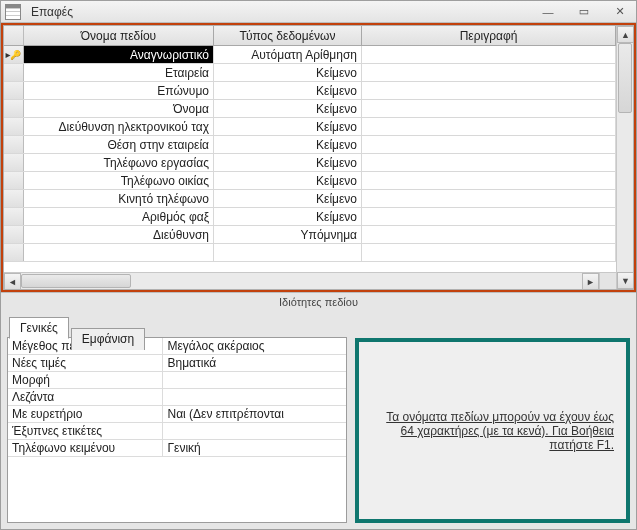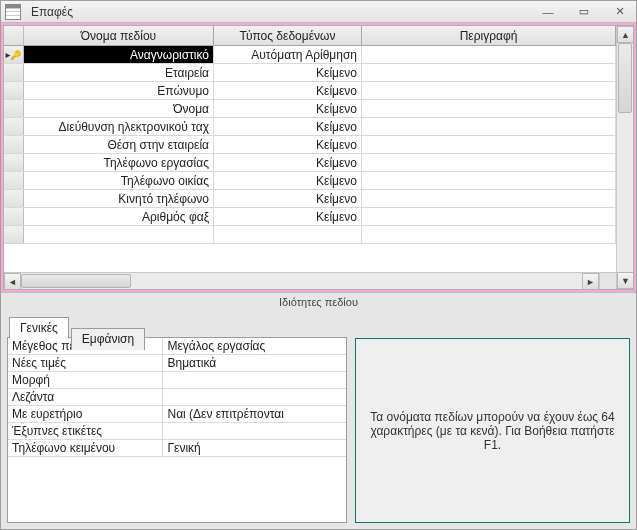--- a/index.html
+++ b/index.html
@@ -42,21 +42,21 @@
     color:#555; font-size:11px; font-family:Arial,sans-serif;
     margin-left:2px;
     cursor:default;
   }
 
   
   .upper {
     flex: 0 0 270px;
     display:flex;
     border-bottom:1px solid #bdbdbd;
-    background:#f9a8d4;
+    background:#c2410c;
     padding:2px;
   }
   .grid-wrap {
     flex:1;
     display:flex;
     border:1px solid #b0b0b0;
     background:#fff;
     overflow:hidden;
   }
   .grid {
@@ -211,30 +211,31 @@
     overflow:hidden; white-space:nowrap;
   }
   .prop-row .pvalue {
     flex:1;
     padding:0 4px;
     overflow:hidden; white-space:nowrap;
   }
 
   .hint-panel {
     flex:1;
-    border:1px solid #0f766e;
+    border:4px solid #0f766e;
     background:#efefef;
     display:flex;
     align-items:center;
     justify-content:center;
     padding:12px;
-    text-align:center;
+    text-align:right;
     color:#333;
     font-size:12px;
     margin-top:22px;
+    text-decoration:underline;
   }
 </style>
 </head>
 <body>
 
 <div class="window">
 
   <div class="titlebar">
     <div class="app-icon">
       <div class="hdr"></div>
@@ -316,20 +317,26 @@
               <div class="cell col-desc"></div>
             </div>
             <div class="grid-row">
               <div class="rowsel"></div>
               <div class="cell col-name">Αριθμός φαξ</div>
               <div class="cell col-type">Κείμενο</div>
               <div class="cell col-desc"></div>
             </div>
             <div class="grid-row">
               <div class="rowsel"></div>
+              <div class="cell col-name">Διεύθυνση</div>
+              <div class="cell col-type">Υπόμνημα</div>
+              <div class="cell col-desc"></div>
+            </div>
+            <div class="grid-row">
+              <div class="rowsel"></div>
               <div class="cell col-name"></div>
               <div class="cell col-type"></div>
               <div class="cell col-desc"></div>
             </div>
           </div>
         <div class="hscroll" style="margin-top:auto">
           <div class="btn">◄</div>
           <div class="track">
               <div class="thumb"></div>
             </div>
@@ -351,21 +358,21 @@
 
   <div class="lower">
     <div class="prop-panel">
       <div class="tabs">
         <div class="tab active">Γενικές</div>
         <div class="tab">Εμφάνιση</div>
       </div>
       <div class="prop-body" id="prop-body">
           <div class="prop-row">
             <div class="plabel">Μέγεθος πεδίου</div>
-            <div class="pvalue">Μεγάλος εργασίας</div>
+            <div class="pvalue">Μεγάλος ακέραιος</div>
           </div>
           <div class="prop-row">
             <div class="plabel">Νέες τιμές</div>
             <div class="pvalue">Βηματικά</div>
           </div>
           <div class="prop-row">
             <div class="plabel">Μορφή</div>
             <div class="pvalue"></div>
           </div>
           <div class="prop-row">

